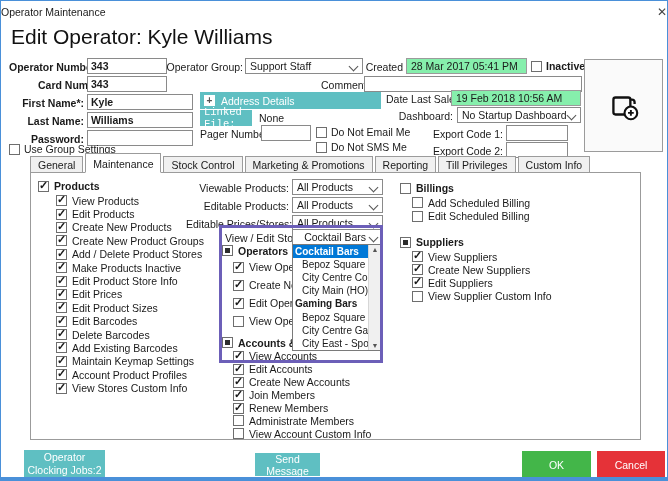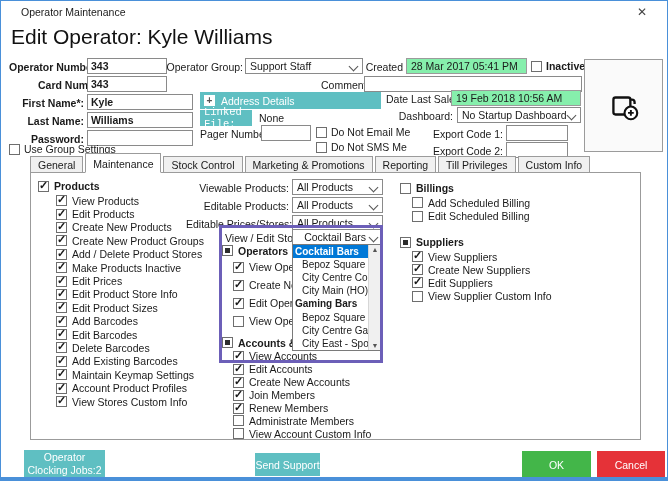--- a/index.html
+++ b/index.html
@@ -1,19 +1,19 @@
 <!DOCTYPE html>
 <html><head>
 <meta charset="utf-8">
 <style>
   html,body{margin:0;padding:0;background:#d8d8d8;font-family:"Liberation Sans",sans-serif;}
   #window{position:relative;width:668px;height:481px;background:#fff;border:1px solid #4a90d9;
     box-sizing:border-box;color:#1a1a1a;overflow:hidden;font-family:"Liberation Sans",sans-serif;}
   .titlebar{position:absolute;left:0;top:0;right:0;height:21px;background:#fff;display:flex;align-items:center;
-    padding:0 20px;font-size:10.5px;box-sizing:border-box;}
+    padding:0 0;font-size:10.5px;box-sizing:border-box;}
   .close{margin-left:auto;font-size:12px;color:#444;cursor:default;}
   .heading{position:absolute;left:10px;top:24px;font-size:21px;color:#111;white-space:nowrap;}
   .lbl{position:absolute;font-size:10.5px;white-space:nowrap;color:#1a1a1a;}
   .b{font-weight:bold;}
   .ra{text-align:right;}
   .txt{position:absolute;height:16px;border:1px solid #8a8a8a;background:#fff;font-family:inherit;
     font-size:10.5px;padding:0 3px;box-sizing:border-box;outline:none;color:#1a1a1a;}
   .robox{position:absolute;height:16px;border:1px solid #9b9b9b;background:#86efac;font-size:10.5px;
     display:flex;align-items:center;padding:0 4px;box-sizing:border-box;white-space:nowrap;}
   .combo{position:absolute;height:16px;border:1px solid #8a8a8a;background:#fff;box-sizing:border-box;
@@ -203,33 +203,29 @@
       <div class="crow item">
         <span class="cb checked"></span>
         <span class="clabel">Add / Delete Product Stores</span>
       </div>
       <div class="crow item">
         <span class="cb checked"></span>
         <span class="clabel">Make Products Inactive</span>
       </div>
       <div class="crow item">
         <span class="cb checked"></span>
+        <span class="clabel">Edit Product Store Info</span>
+      </div>
+      <div class="crow item">
+        <span class="cb checked"></span>
         <span class="clabel">Edit Prices</span>
       </div>
       <div class="crow item">
         <span class="cb checked"></span>
-        <span class="clabel">Edit Product Store Info</span>
-      </div>
-      <div class="crow item">
-        <span class="cb checked"></span>
         <span class="clabel">Edit Product Sizes</span>
-      </div>
-      <div class="crow item">
-        <span class="cb checked"></span>
-        <span class="clabel">Add Barcodes</span>
       </div>
       <div class="crow item">
         <span class="cb checked"></span>
         <span class="clabel">Edit Barcodes</span>
       </div>
       <div class="crow item">
         <span class="cb checked"></span>
         <span class="clabel">Delete Barcodes</span>
       </div>
       <div class="crow item">
@@ -381,18 +377,18 @@
       <span>▼</span>
     </div>
   </div>
 
   <div class="purple-box"></div>
 
   <div class="btn teal" style="left:23px;top:449px;width:81px;height:28px;flex-direction:column;line-height:1.2;">
     <span>Operator</span>
     <span>Clocking Jobs:2</span>
   </div>
-  <div class="btn teal" style="left:254px;top:452px;width:65px;height:23px;">Send Support</div>
+  <div class="btn teal" style="left:254px;top:452px;width:65px;height:23px;">Send Message</div>
   <div class="btn" style="left:521px;top:450px;width:69px;height:27px;background:#43b649;color:#fff;">OK</div>
   <div class="btn" style="left:596px;top:450px;width:68px;height:27px;background:#e53238;color:#fff;">Cancel</div>
 
   <div class="bottom-border"></div>
 </div>
 
 </body></html>

